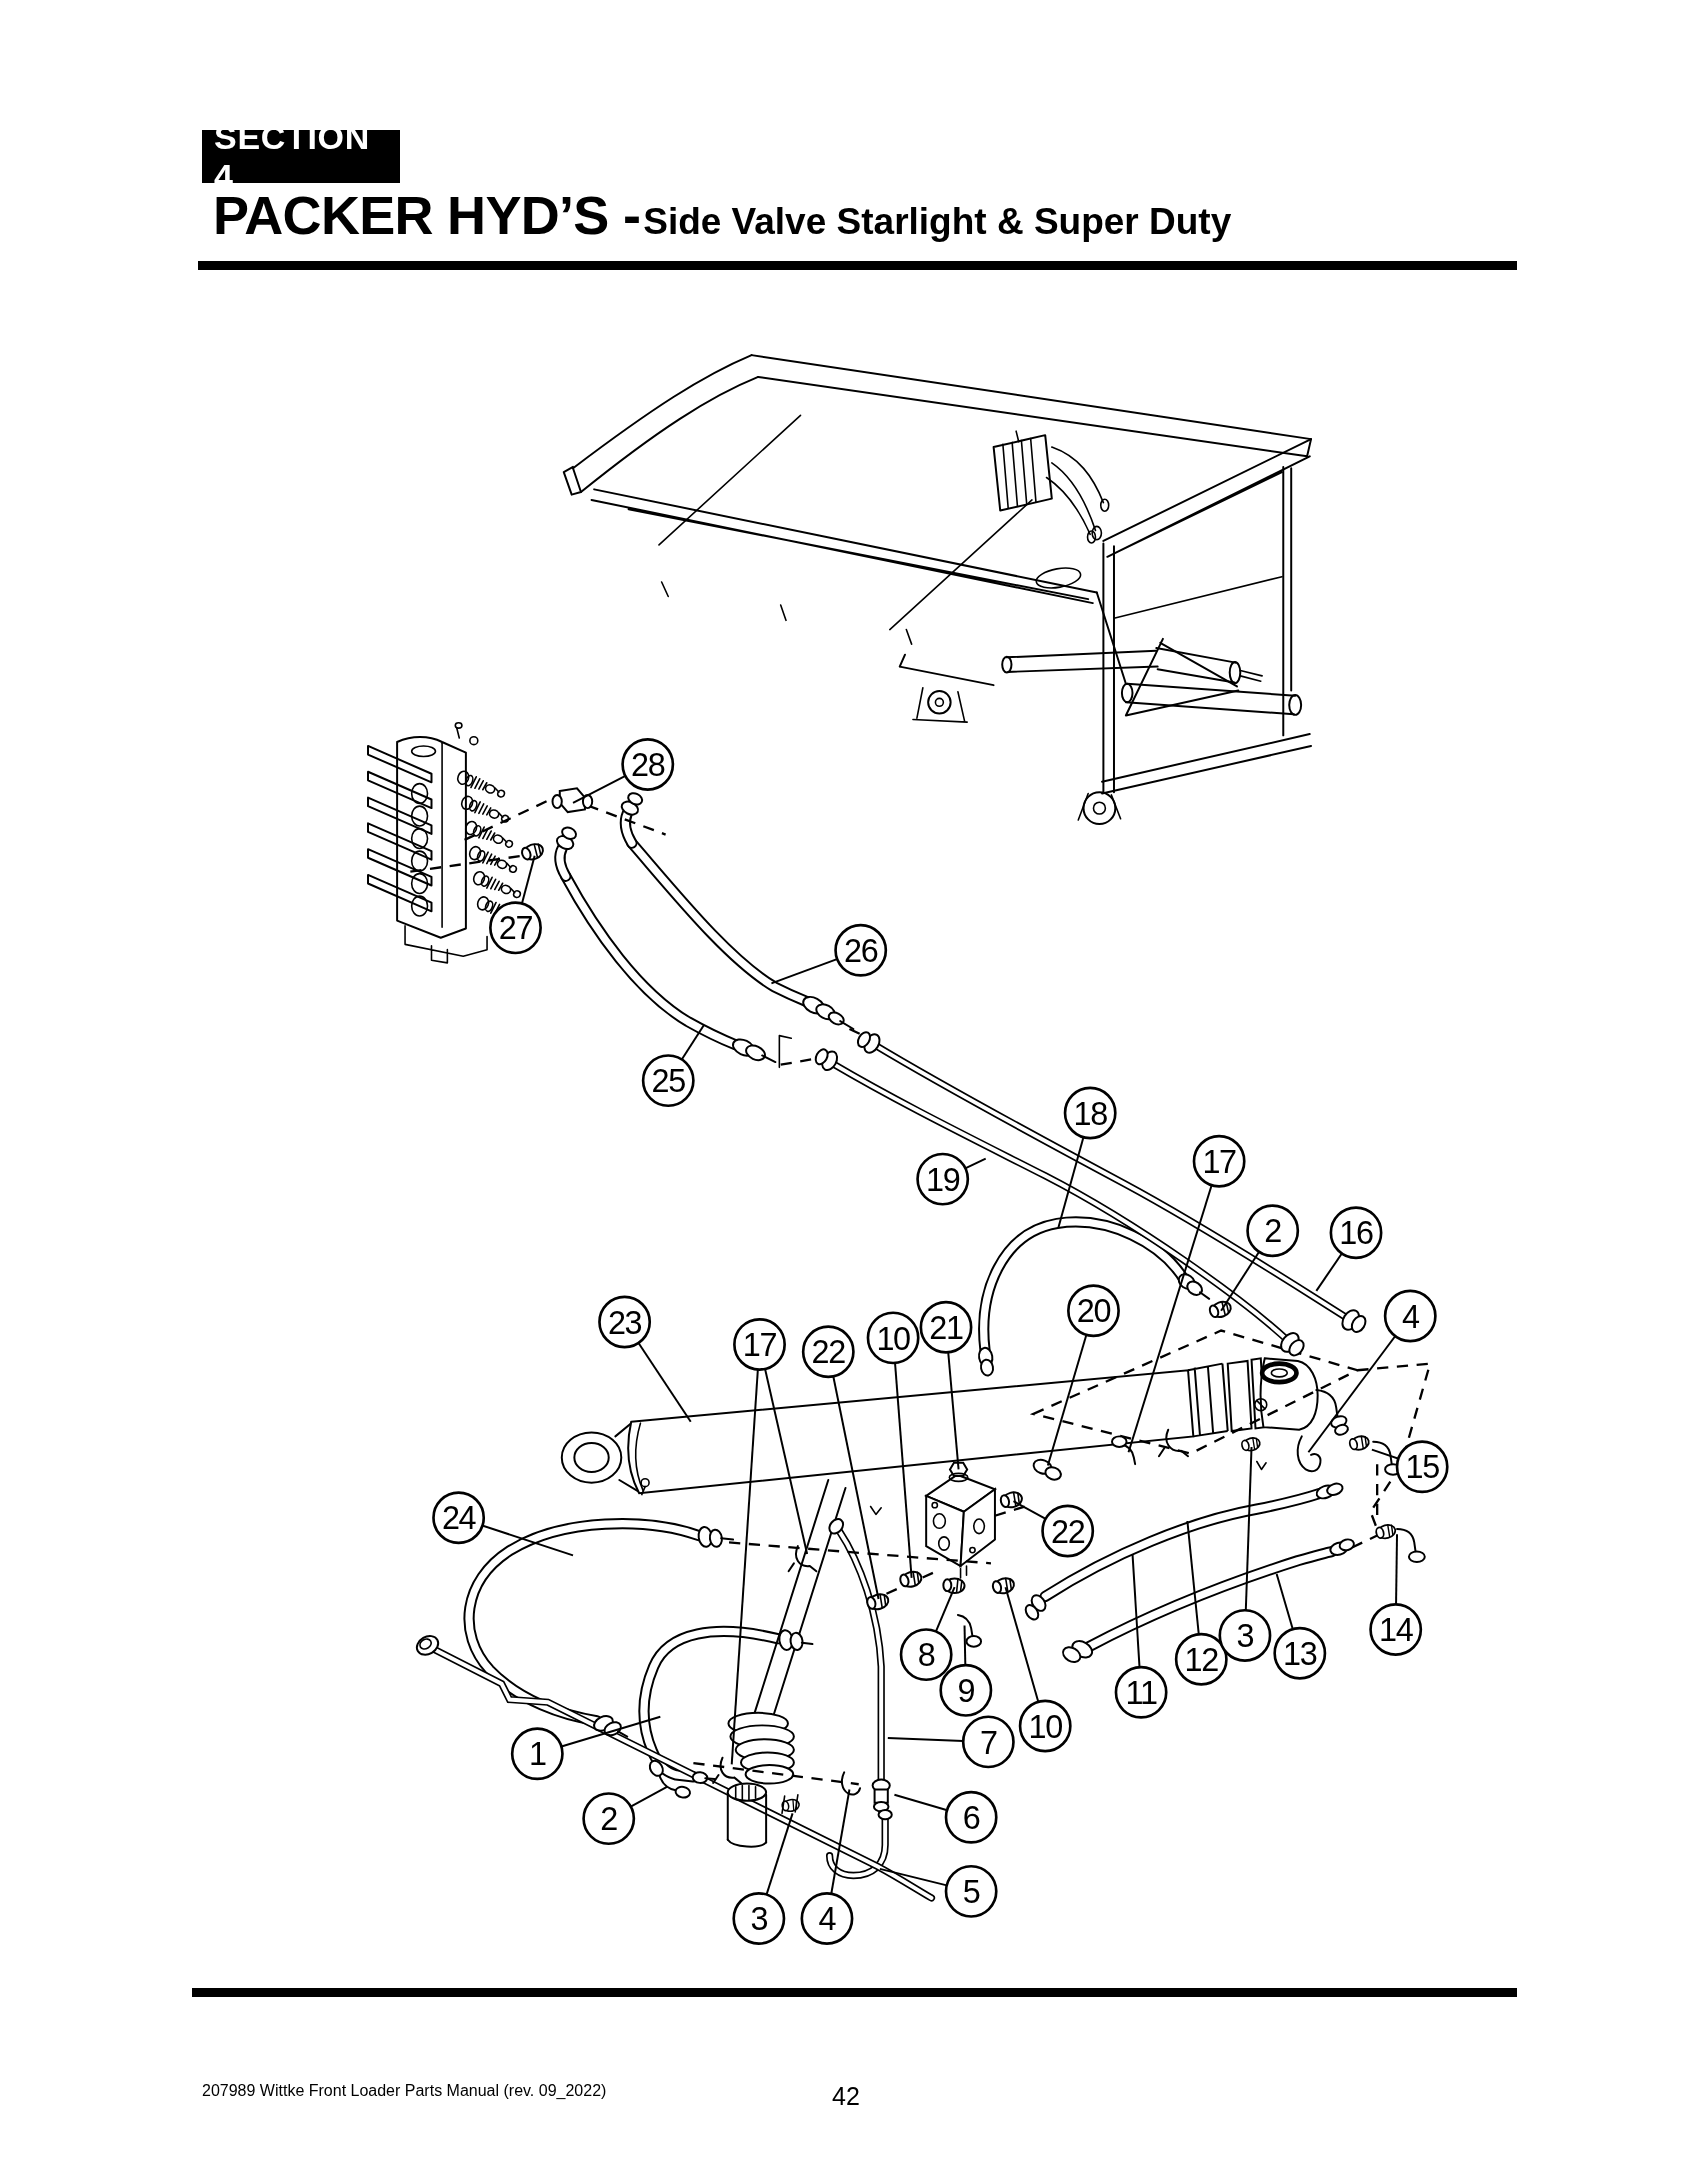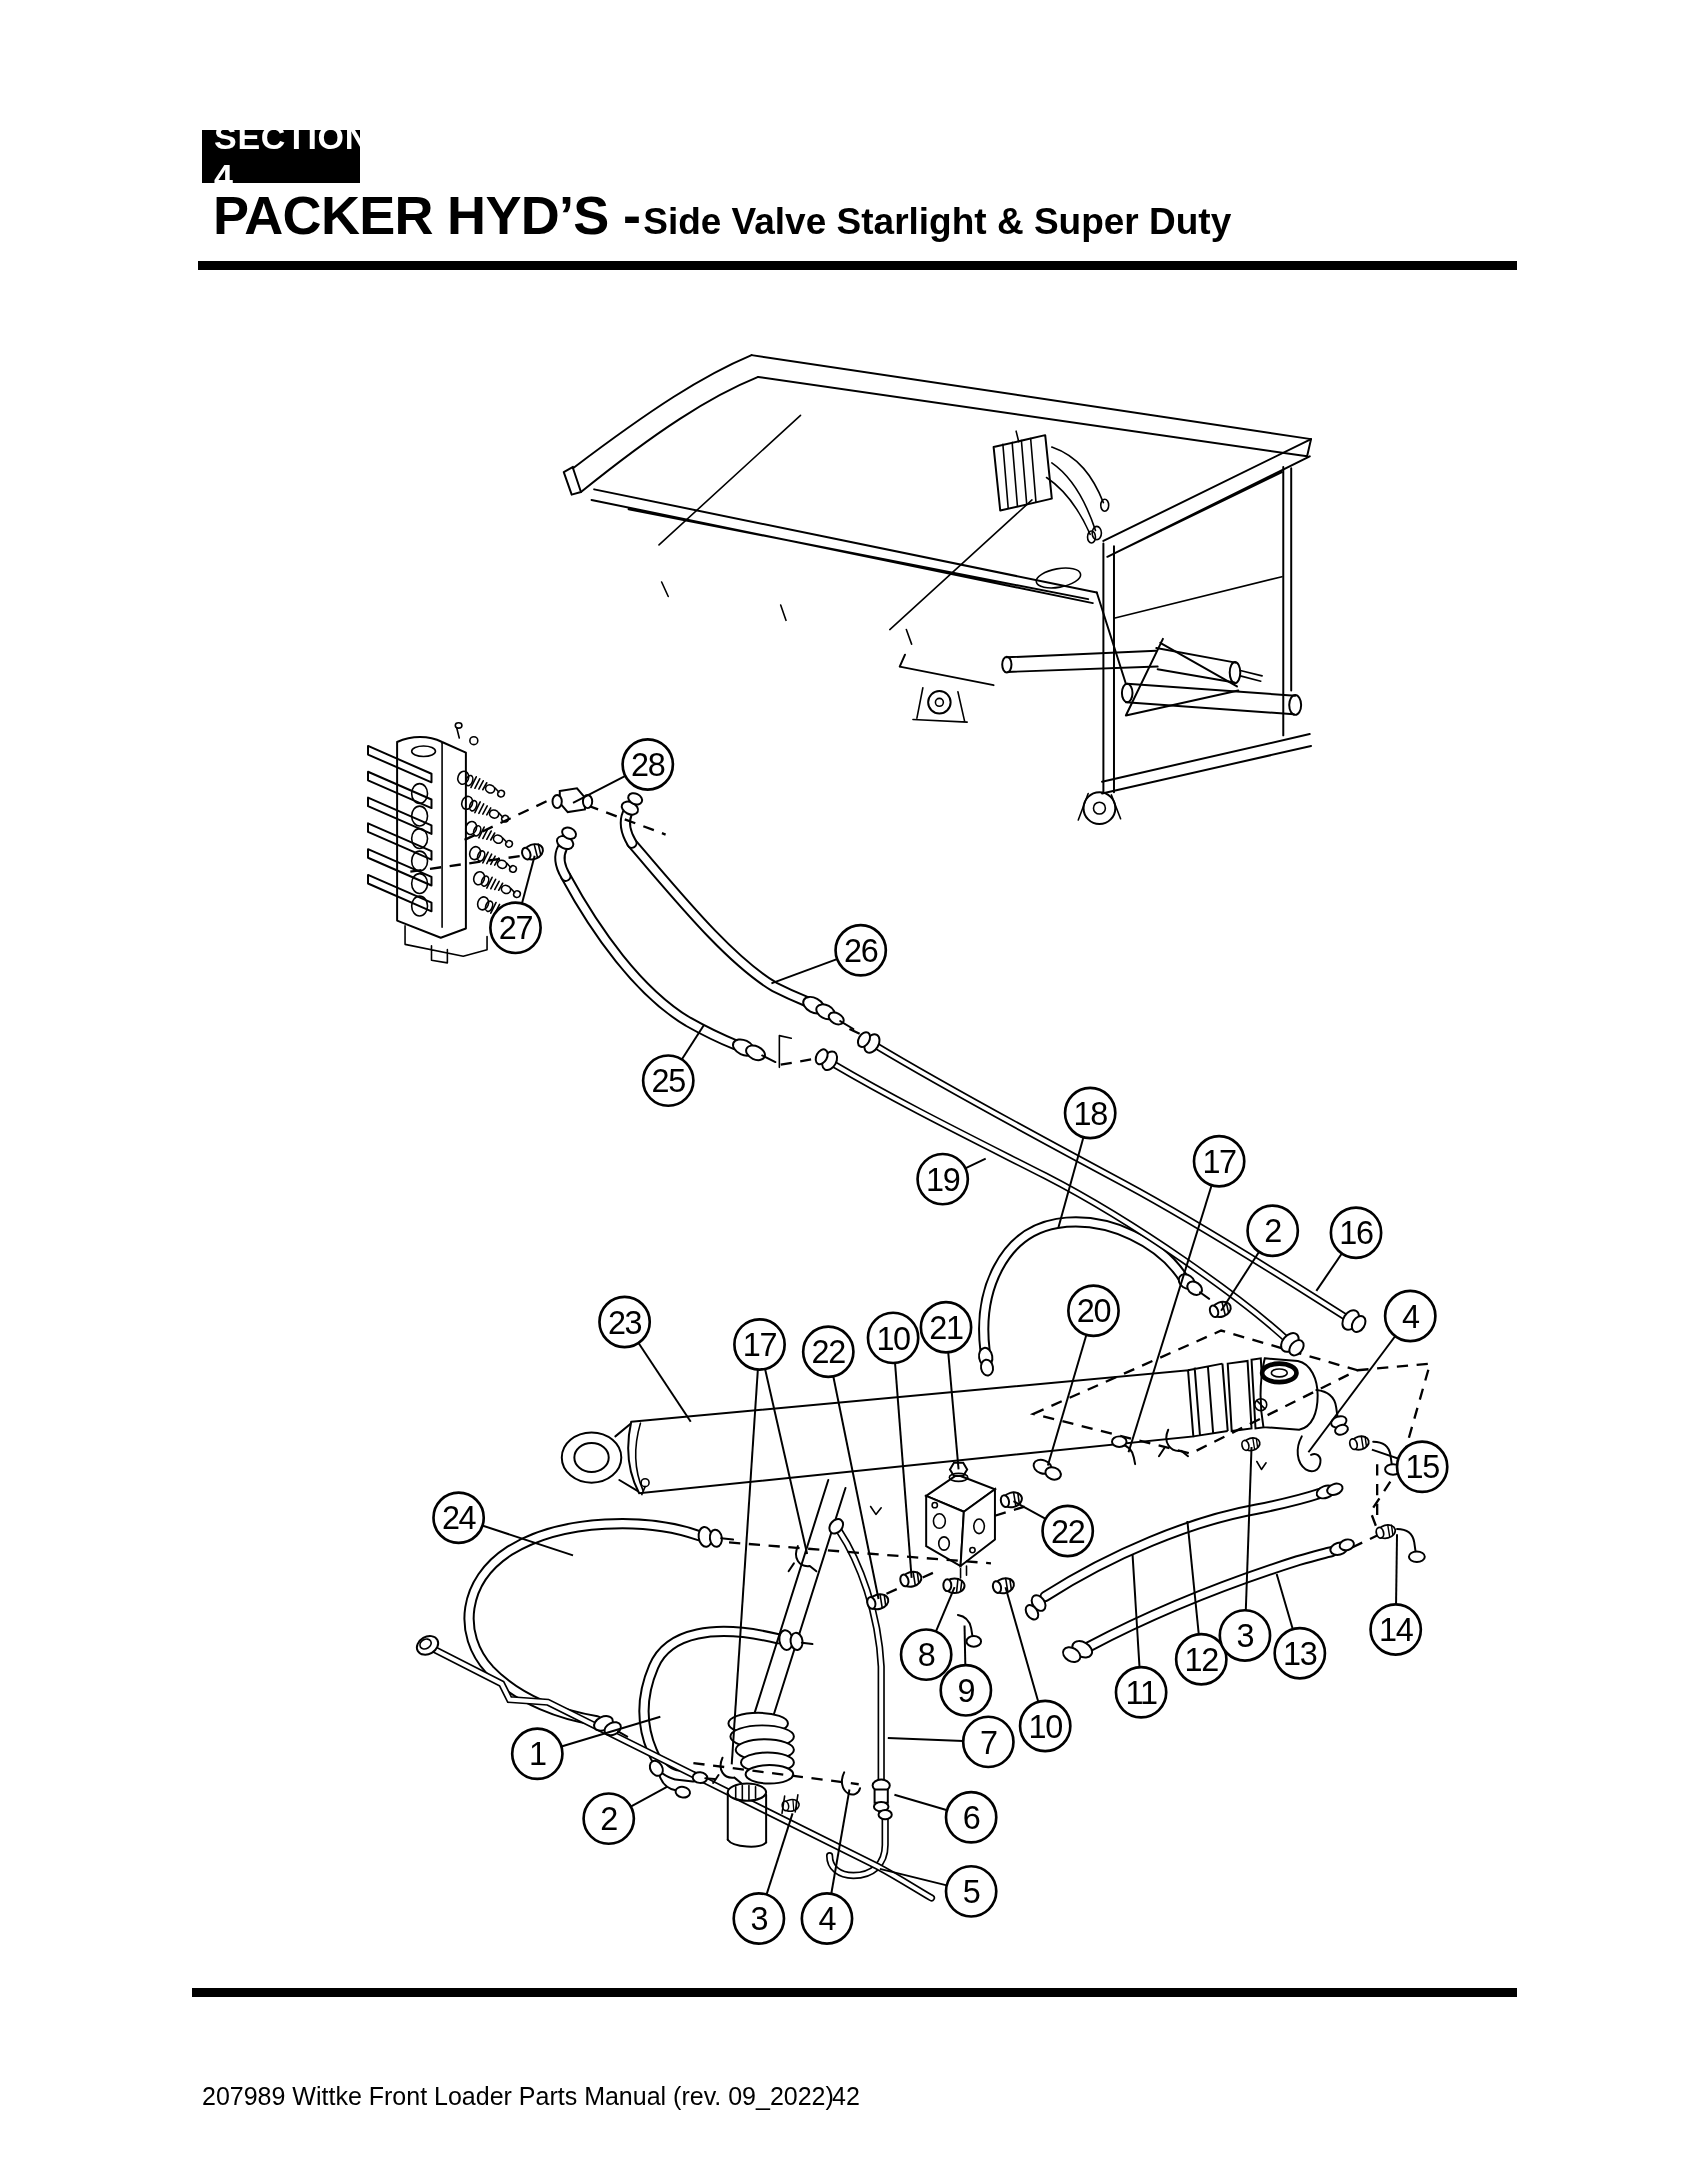--- a/index.html
+++ b/index.html
@@ -1,27 +1,27 @@
 <!DOCTYPE html>
 <html style="font-size:10.6px"><head>
 <meta charset="utf-8">
 <style>
   html,body{margin:0;padding:0;background:#888;}
   .page{position:relative;width:1687px;height:2183px;background:#ffffff;overflow:hidden;
         font-family:"Liberation Sans",sans-serif;color:#000;}
-  .section-badge{position:absolute;left:202px;top:130px;width:158px;height:53px;background:#000;
+  .section-badge{position:absolute;left:202px;top:130px;width:198px;height:53px;background:#000;
         color:#fff;font-weight:bold;font-size:34px;display:flex;align-items:center;
         padding-left:12px;box-sizing:border-box;word-spacing:14.6px;letter-spacing:0.7px;}
   .title-row{position:absolute;left:213px;top:184px;white-space:nowrap;}
   .title-main{font-weight:bold;font-size:54px;letter-spacing:-0.7px;}
   .title-sub{font-weight:bold;font-size:37px;letter-spacing:0;}
   .rule{position:absolute;background:#000;}
   .rule-top{left:198px;top:261px;width:1319px;height:8.6px;}
   .rule-bottom{left:192px;top:1988px;width:1325px;height:9.3px;}
-  .footer{position:absolute;left:202px;top:2082px;font-size:25px;white-space:nowrap;}
+  .footer{position:absolute;left:202px;top:2082px;font-size:16px;white-space:nowrap;}
   .page-num{position:absolute;left:832px;top:2082px;font-size:25px;}
   svg.diagram{position:absolute;left:0;top:0;}
   
   .ln{stroke:#000;stroke-width:3;fill:none;stroke-linecap:round;stroke-linejoin:round;}
   .ln2{stroke:#000;stroke-width:2.4;fill:none;stroke-linecap:round;stroke-linejoin:round;}
   .fill-w{fill:#fff;stroke:#000;stroke-width:3;}
   .t-hose{stroke:#000;stroke-width:17;fill:none;stroke-linecap:round;}
   .t-hose-in{stroke:#fff;stroke-width:11;fill:none;stroke-linecap:round;}
   .t-tube{stroke:#000;stroke-width:11;fill:none;stroke-linecap:round;}
   .t-tube-in{stroke:#fff;stroke-width:6;fill:none;stroke-linecap:round;}

